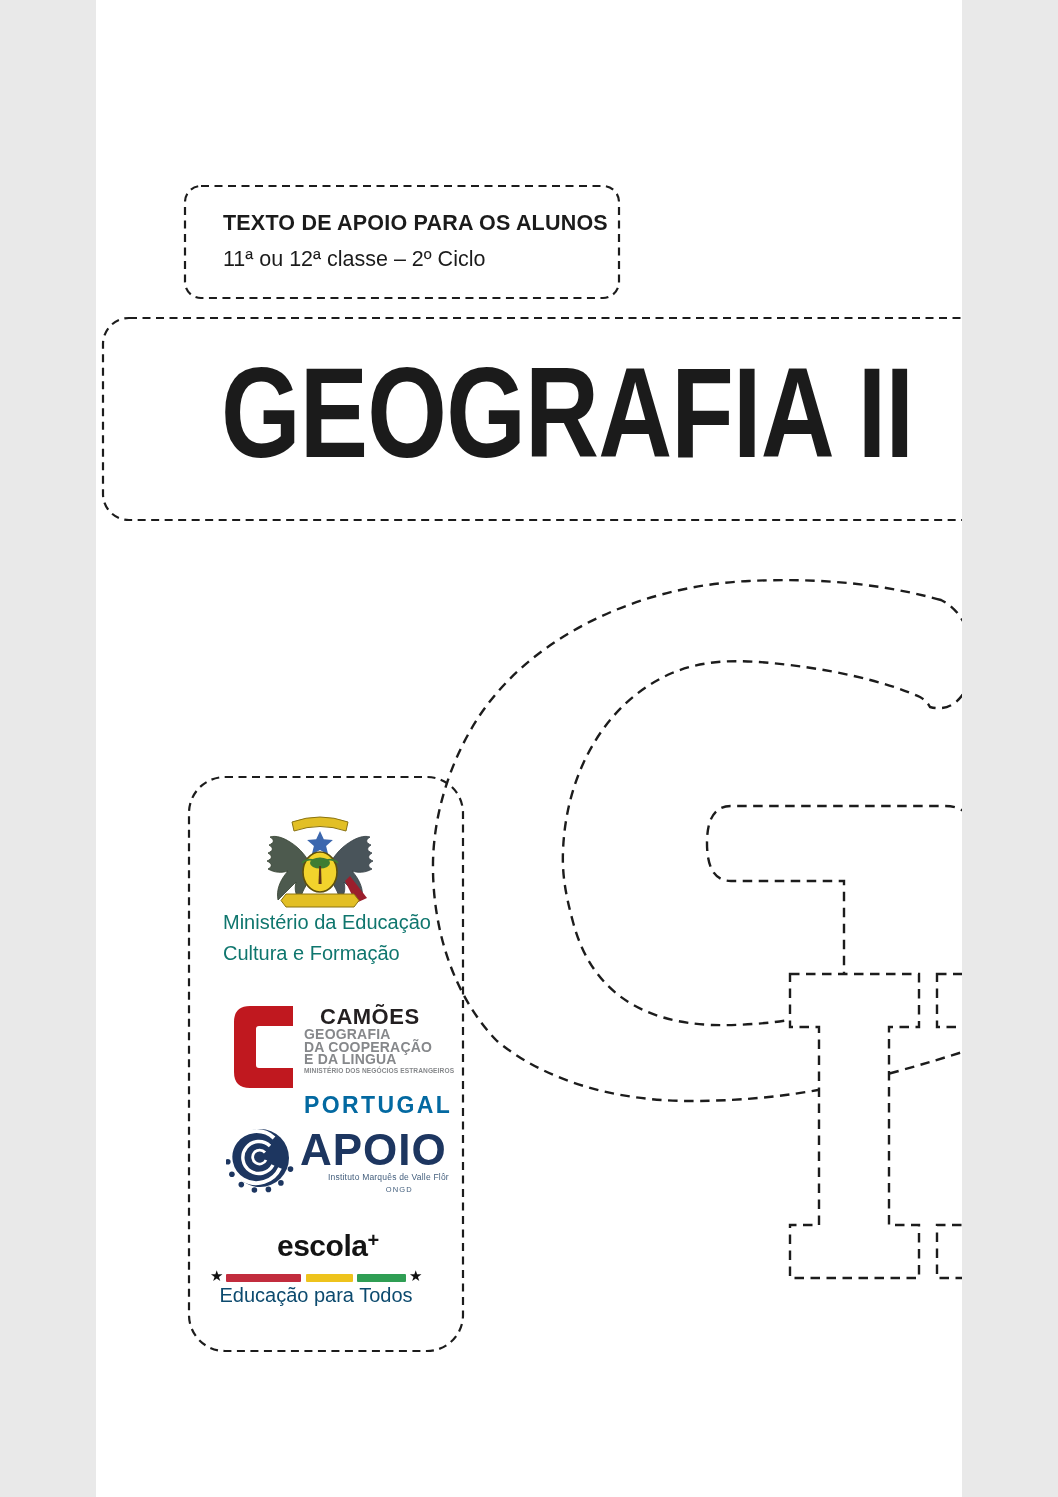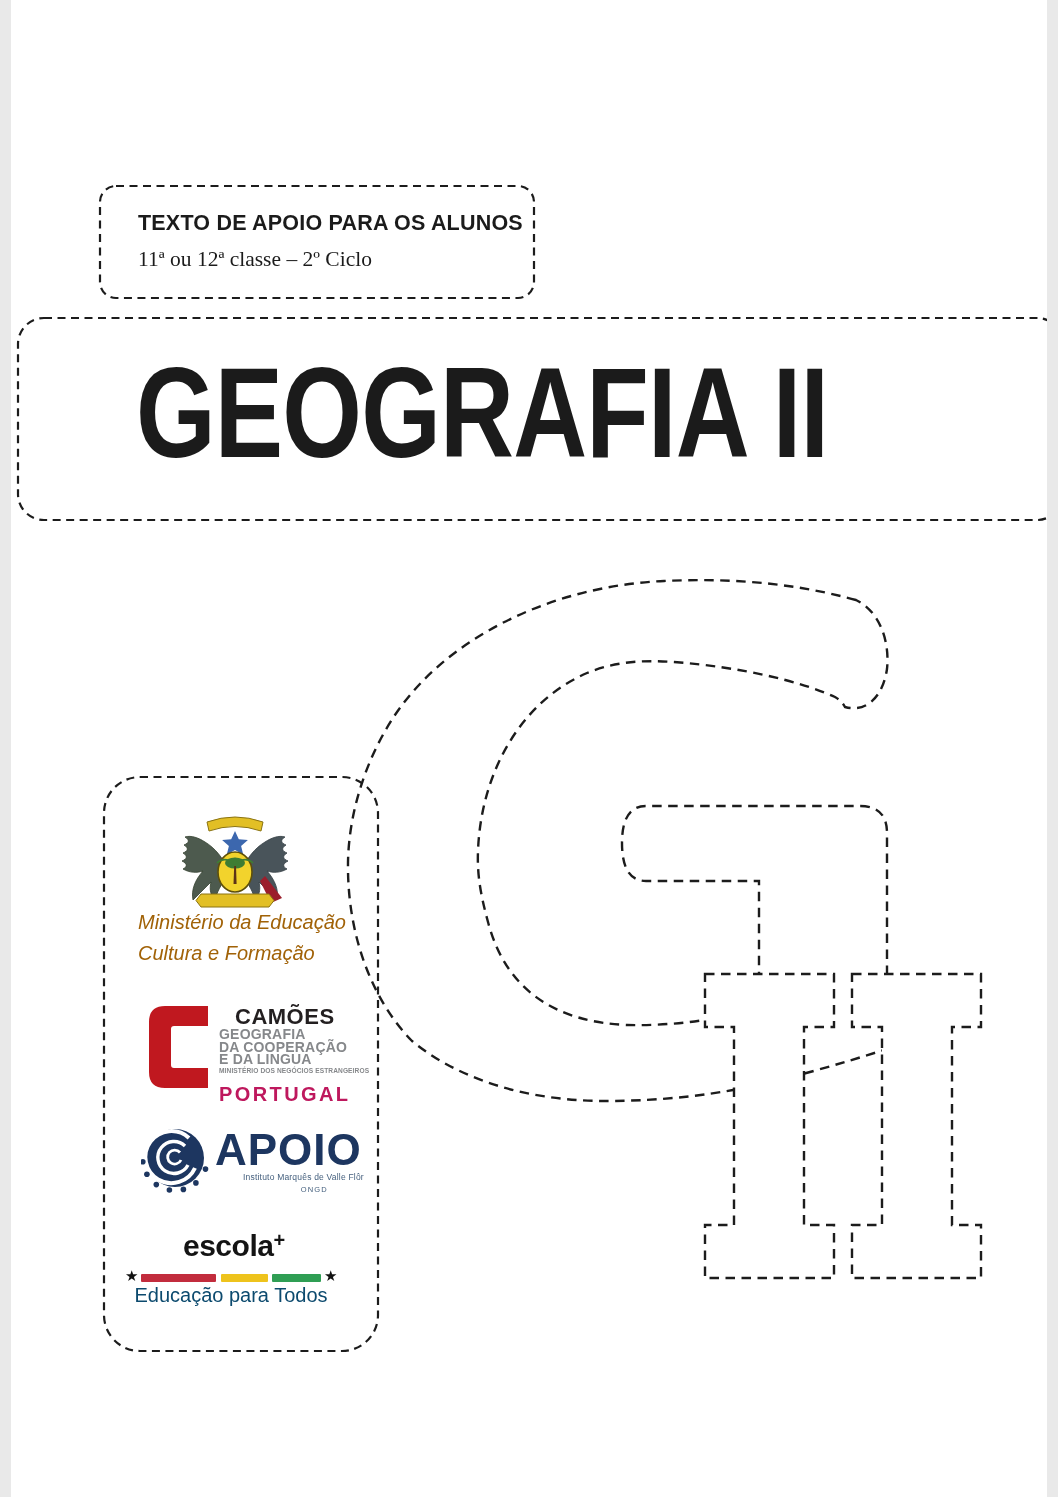--- a/index.html
+++ b/index.html
@@ -1,45 +1,45 @@
 <!DOCTYPE html>
 <html><head>
 <meta charset="utf-8">
 <style>
   html,body{margin:0;padding:0;background:#e9e9e9;}
   body{font-family:"Liberation Sans", sans-serif;}
-  #page{position:relative;width:1036px;height:1497px;background:#ffffff;margin:0 auto;overflow:hidden;}
+  #page{position:relative;width:866px;height:1497px;background:#ffffff;margin:0 auto;overflow:hidden;}
   #outline-layer{position:absolute;left:0;top:0;width:1058px;height:1497px;z-index:1;}
   .txt{position:absolute;z-index:2;color:#1b1b1b;white-space:nowrap;}
 
   
   .hdr-title{left:127px;top:211px;font-size:21.5px;font-weight:bold;letter-spacing:.2px;}
-  .hdr-sub{left:127px;top:247px;font-size:21.5px;font-family:Liberation Serif, serif;}
+  .hdr-sub{left:127px;top:247px;font-size:21.5px;}
 
   
   .big-title{left:125px;top:349px;font-size:128px;font-weight:bold;line-height:1;
              letter-spacing:-1px;transform:scaleX(0.80);transform-origin:left top;}
 
   
-  .ministry{left:127px;top:907px;font-size:20px;line-height:31px;color:#a16207;white-space:normal;width:220px;font-style:italic;}
+  .ministry{left:127px;top:907px;font-size:20px;line-height:31px;color:#0f766e;white-space:normal;width:220px;}
 
   
   .camoes-text{left:208px;top:1006px;line-height:1;}
   .camoes-brand{font-size:22px;font-weight:bold;color:#231f20;letter-spacing:.5px;margin-left:16px;}
   .camoes-grey{font-size:14px;font-weight:bold;color:#86888b;letter-spacing:.2px;line-height:12.6px;}
   .camoes-tiny{font-size:6.6px;font-weight:bold;color:#86888b;letter-spacing:.1px;margin-top:2px;}
-  .camoes-country{font-size:20px;font-weight:bold;color:#be185d;letter-spacing:2.4px;margin-top:10px;}
+  .camoes-country{font-size:23px;font-weight:bold;color:#0369a1;letter-spacing:2.4px;margin-top:20px;}
 
   
   .imvf-brand{left:204px;top:1128px;font-size:44px;font-weight:bold;color:#1d3660;letter-spacing:1px;line-height:1;}
   .imvf-sub{left:204px;top:1172px;font-size:8.5px;color:#45607e;letter-spacing:.2px;padding-left:28px;}
   .imvf-tag{left:204px;top:1185px;font-size:7.5px;color:#45607e;letter-spacing:1.2px;width:113px;text-align:right;}
 
   
-  .escola-brand{left:172px;top:1230px;font-size:30px;font-weight:bold;color:#141414;letter-spacing:-.5px;line-height:1;}
+  .escola-brand{left:181px;top:1230px;font-size:30px;font-weight:bold;color:#141414;letter-spacing:-.5px;line-height:1;}
   .escola-plus{font-size:20px;vertical-align:9px;letter-spacing:0;}
   .escola-star{top:1267px;font-size:15px;color:#111;}
   .bar{position:absolute;top:1274px;height:8px;z-index:2;border-radius:1px;}
   .escola-tagline{left:110px;top:1284px;font-size:20px;color:#0c4a6e;width:220px;text-align:center;}
 
   .logo-widget{position:absolute;z-index:2;}
 </style>
 </head>
 <body>
 

